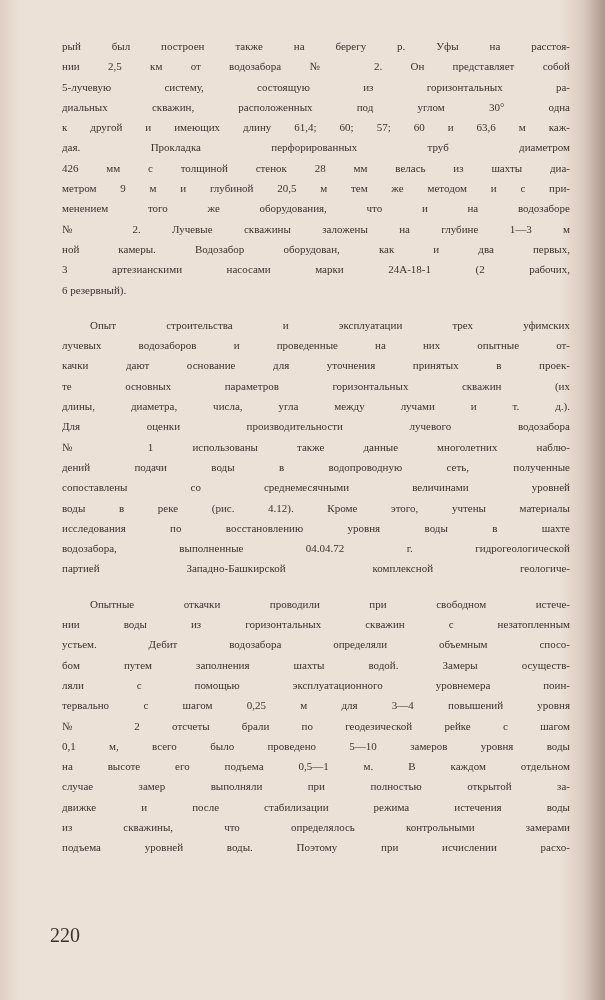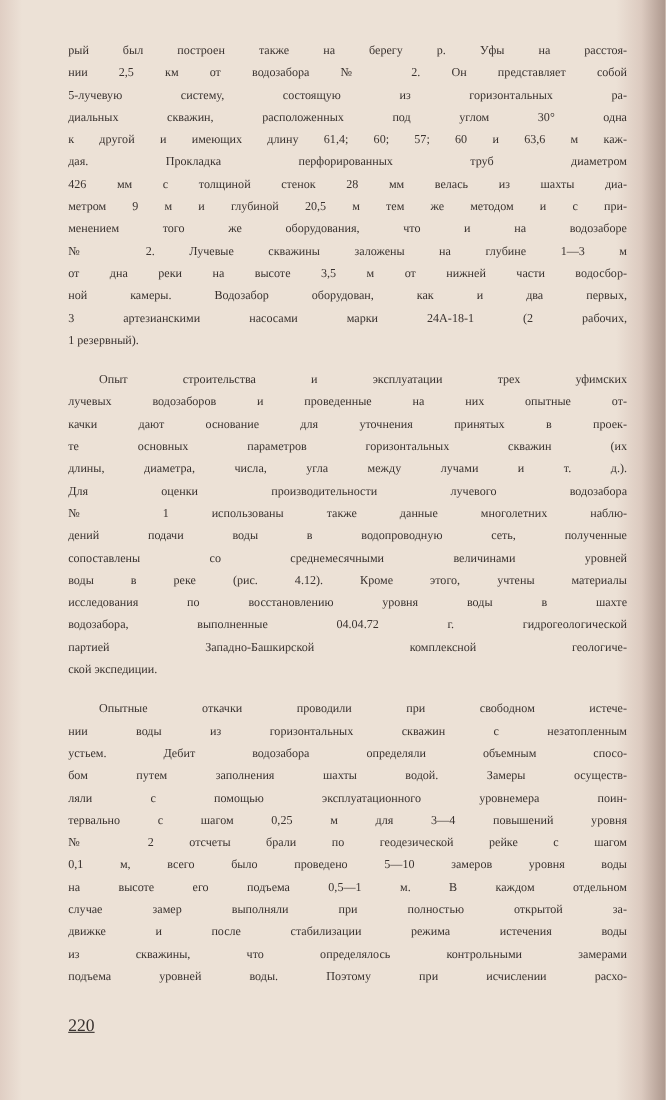--- a/index.html
+++ b/index.html
@@ -23,62 +23,60 @@
       text-align: justify;
     }
     .line {
       display: block; white-space: nowrap;
       text-align-last: justify; text-align: justify;
       height: 20.3px;
     }
     .line.indent { padding-left: 28px; margin-top: 15px; }
     .line.last { text-align-last: left; }
     .page-number {
-      position: absolute; left: 62px; top: 924px;
-      font-size: 16px; color: #3a3330; text-decoration: underline;
+      position: absolute; left: 50px; top: 924px;
+      font-size: 20px; color: #3a3330;
     }
   </style>
 </head>
 <body>
 
 <div class="page">
   <div class="text-block">
 
     <div>
       <span class="line">рый был построен также на берегу р. Уфы на расстоя-</span>
       <span class="line">нии 2,5 км от водозабора № 2. Он представляет собой</span>
       <span class="line">5-лучевую систему, состоящую из горизонтальных ра-</span>
       <span class="line">диальных скважин, расположенных под углом 30° одна</span>
       <span class="line">к другой и имеющих длину 61,4; 60; 57; 60 и 63,6 м каж-</span>
       <span class="line">дая. Прокладка перфорированных труб диаметром</span>
       <span class="line">426 мм с толщиной стенок 28 мм велась из шахты диа-</span>
       <span class="line">метром 9 м и глубиной 20,5 м тем же методом и с при-</span>
       <span class="line">менением того же оборудования, что и на водозаборе</span>
       <span class="line">№ 2. Лучевые скважины заложены на глубине 1—3 м</span>
-      <span class="line">от дна реки на высоте 3,5 м от нижней части водосбор-</span>
       <span class="line">ной камеры. Водозабор оборудован, как и два первых,</span>
       <span class="line">3 артезианскими насосами марки 24А-18-1 (2 рабочих,</span>
-      <span class="line last">1 резервный).</span>
+      <span class="line last">6 резервный).</span>
     </div>
 
     <div>
       <span class="line indent">Опыт строительства и эксплуатации трех уфимских</span>
       <span class="line">лучевых водозаборов и проведенные на них опытные от-</span>
       <span class="line">качки дают основание для уточнения принятых в проек-</span>
       <span class="line">те основных параметров горизонтальных скважин (их</span>
       <span class="line">длины, диаметра, числа, угла между лучами и т. д.).</span>
       <span class="line">Для оценки производительности лучевого водозабора</span>
       <span class="line">№ 1 использованы также данные многолетних наблю-</span>
       <span class="line">дений подачи воды в водопроводную сеть, полученные</span>
       <span class="line">сопоставлены со среднемесячными величинами уровней</span>
       <span class="line">воды в реке (рис. 4.12). Кроме этого, учтены материалы</span>
       <span class="line">исследования по восстановлению уровня воды в шахте</span>
       <span class="line">водозабора, выполненные 04.04.72 г. гидрогеологической</span>
       <span class="line">партией Западно-Башкирской комплексной геологиче-</span>
-      <span class="line last">ской экспедиции.</span>
     </div>
 
     <div>
       <span class="line indent">Опытные откачки проводили при свободном истече-</span>
       <span class="line">нии воды из горизонтальных скважин с незатопленным</span>
       <span class="line">устьем. Дебит водозабора определяли объемным спосо-</span>
       <span class="line">бом путем заполнения шахты водой. Замеры осуществ-</span>
       <span class="line">ляли с помощью эксплуатационного уровнемера поин-</span>
       <span class="line">тервально с шагом 0,25 м для 3—4 повышений уровня</span>
       <span class="line">№ 2 отсчеты брали по геодезической рейке с шагом</span>

